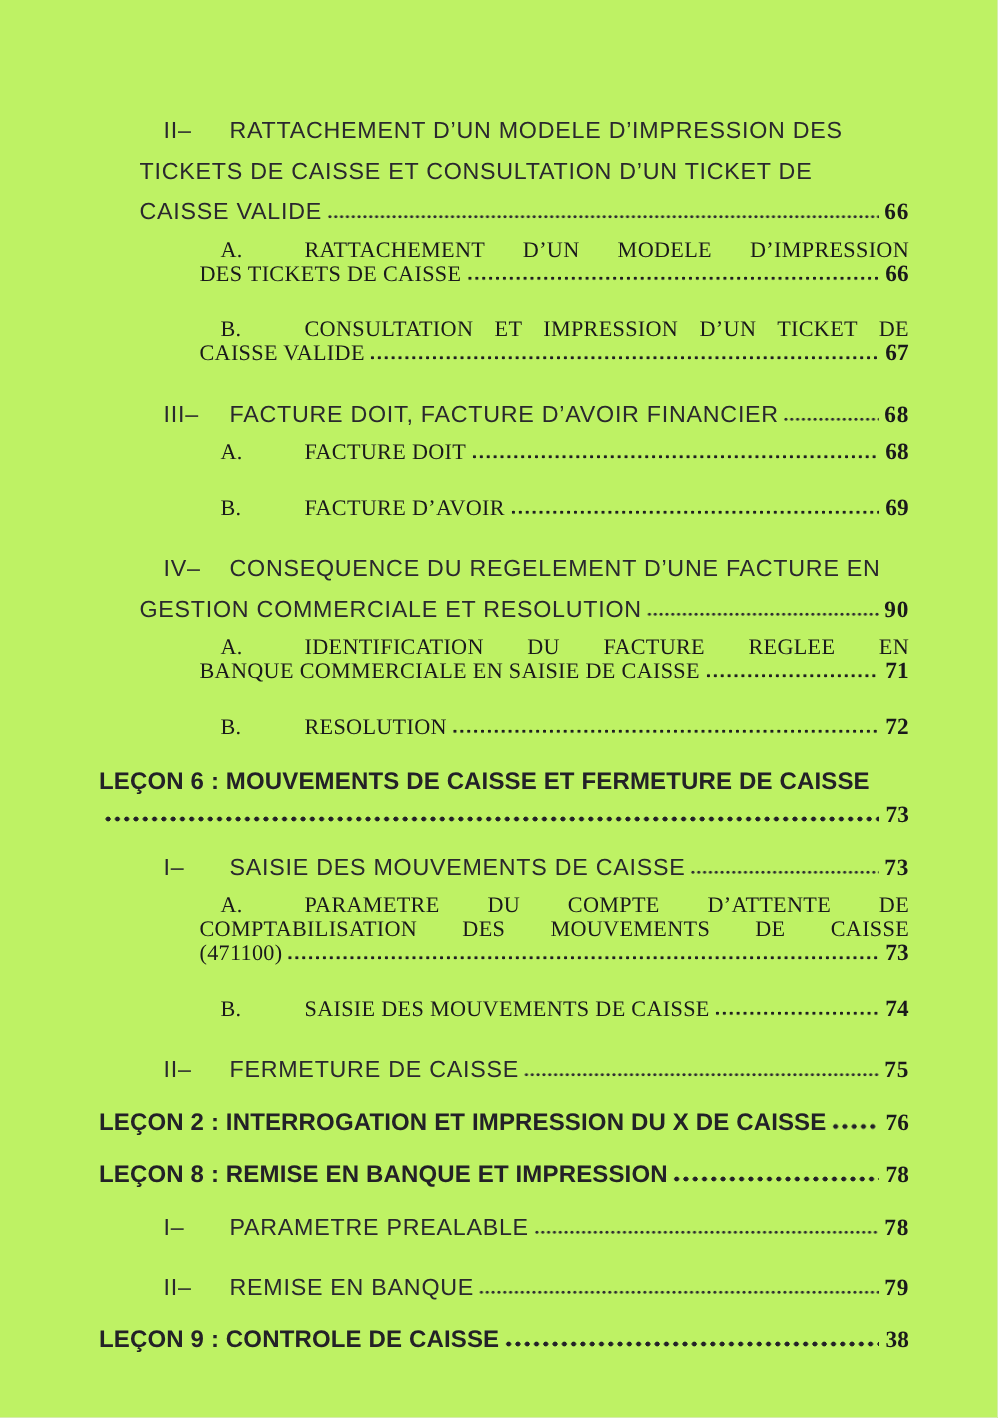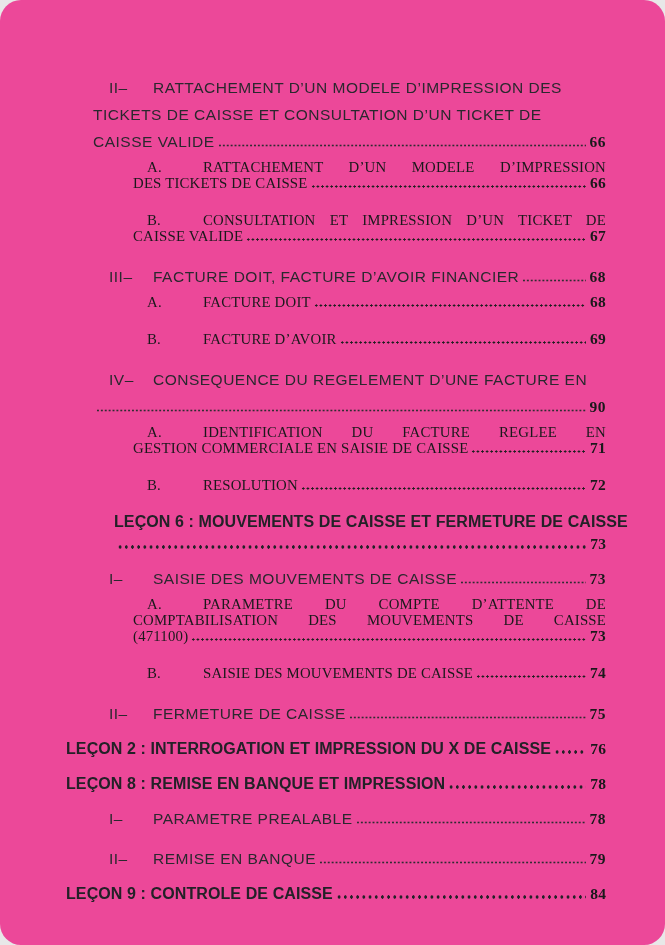--- a/index.html
+++ b/index.html
@@ -1,24 +1,23 @@
 <!DOCTYPE html>
 <html><head>
 <meta charset="utf-8">
 <style>
   html, body { margin: 0; padding: 0; background: #e8e8e8; }
   .page {
     position: relative;
     width: 665px;
     height: 945px;
     margin: 0 auto;
-    background: #ec4899;
+    background: #bef264;
     overflow: hidden;
     font-family: "Liberation Sans", sans-serif;
-    border-radius: 21px;
   }
   .toc {
     padding: 74px 59px 0 66px; 
   }
 
   
   .entry { margin-top: 12px; }
   .entry:first-child { margin-top: 0; }
 
   .line { white-space: nowrap; }
@@ -91,21 +90,21 @@
     margin-bottom: 2px;
     background-image: radial-gradient(circle, #232127 1.5px, transparent 1.8px);
     background-size: 6.2px 4px;
   }
 
   
   .h1   + .h1    { margin-top: 13px; }
   .h1   + .h2    { margin-top: 4px;  }
   .h2   + .h2    { margin-top: 21px; }
   .h2   + .h1    { margin-top: 19px; }
-  .h2   + .lecon { margin-top: 18px; margin-left: 48px; }
+  .h2   + .lecon { margin-top: 18px; }
   .h1   + .lecon { margin-top: 11px; }
   .lecon + .h1   { margin-top: 10px; }
   .lecon + .lecon{ margin-top: 13px; }
 </style>
 </head>
 <body>
 
 <div class="page">
   <div class="toc" id="toc-root">
       <div class="entry h1">
@@ -153,28 +152,29 @@
         <div class="line last">
           <span class="num">B.</span>
           <span class="line-text">FACTURE D’AVOIR</span>
           <span class="leader"></span>
           <span class="page-num">69</span>
         </div>
       </div>
       <div class="entry h1">
         <div class="line"><span class="num">IV–</span><span class="line-text">CONSEQUENCE DU REGELEMENT D’UNE FACTURE EN</span></div>
         <div class="line last">
+          <span class="line-text">GESTION COMMERCIALE ET RESOLUTION</span>
           <span class="leader"></span>
           <span class="page-num">90</span>
         </div>
       </div>
       <div class="entry h2">
         <div class="line j"><span class="num">A.</span><span class="line-text">IDENTIFICATION DU FACTURE REGLEE EN</span></div>
         <div class="line last">
-          <span class="line-text">GESTION COMMERCIALE EN SAISIE DE CAISSE</span>
+          <span class="line-text">BANQUE COMMERCIALE EN SAISIE DE CAISSE</span>
           <span class="leader"></span>
           <span class="page-num">71</span>
         </div>
       </div>
       <div class="entry h2">
         <div class="line last">
           <span class="num">B.</span>
           <span class="line-text">RESOLUTION</span>
           <span class="leader"></span>
           <span class="page-num">72</span>
@@ -248,17 +248,17 @@
           <span class="num">II–</span>
           <span class="line-text">REMISE EN BANQUE</span>
           <span class="leader"></span>
           <span class="page-num">79</span>
         </div>
       </div>
       <div class="entry lecon">
         <div class="line last">
           <span class="line-text">LEÇON 9 : CONTROLE DE CAISSE</span>
           <span class="leader"></span>
-          <span class="page-num">84</span>
+          <span class="page-num">38</span>
         </div>
       </div>
     </div>
 </div>
 
 </body></html>

